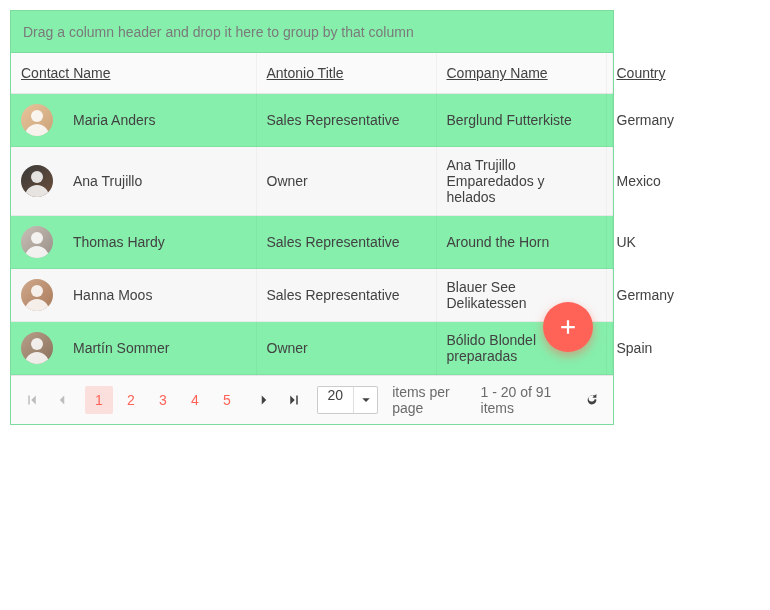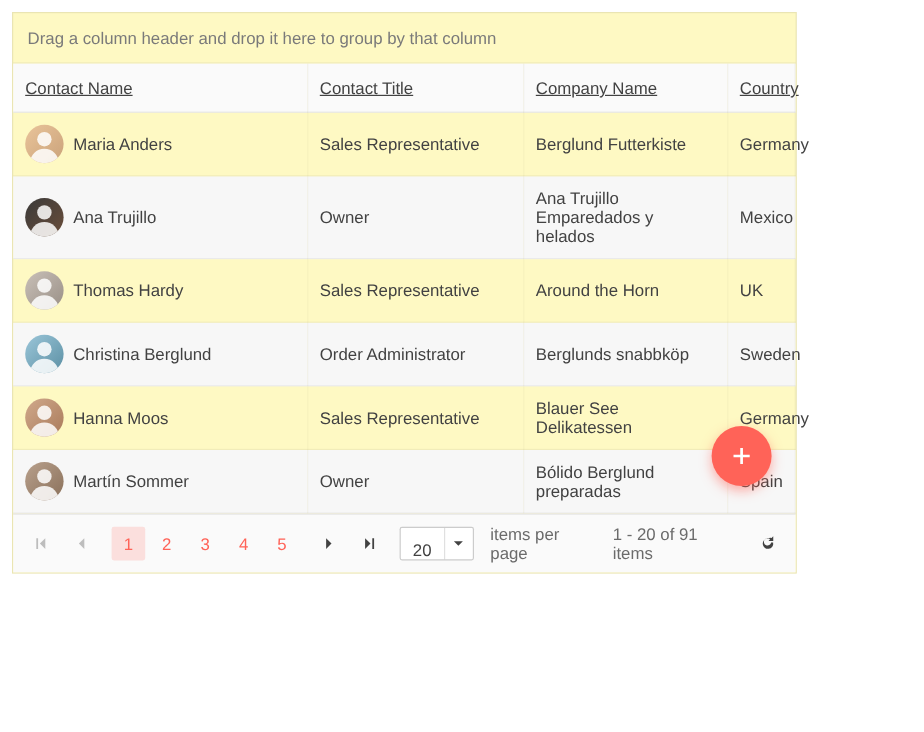--- a/index.html
+++ b/index.html
@@ -6,23 +6,23 @@
   body {
     margin: 0;
     padding: 10px;
     font-family: -apple-system, BlinkMacSystemFont, "Segoe UI", Helvetica, Arial, sans-serif;
     font-size: 14px;
     color: #424242;
     background: #fff;
   }
   .grid {
     border: 1px solid rgba(0,0,0,0.08);
-    background: #fef9c3;
+    background: #86efac;
     position: relative;
-    width: 654px;
+    width: 604px;
   }
   .group-panel {
     padding: 10px 12px;
     color: #7a7a7a;
     font-size: 14px;
     border-bottom: 1px solid rgba(0,0,0,0.08);
     min-height: 42px;
     display: flex;
     align-items: center;
   }
@@ -48,21 +48,21 @@
   }
   tbody td {
     padding: 10px 10px;
     border-bottom: 1px solid rgba(0,0,0,0.05);
     border-right: 1px solid rgba(0,0,0,0.03);
     vertical-align: middle;
     font-size: 14px;
     color: #424242;
   }
   tbody tr:nth-child(even) td { background: #f7f7f7; }
-  .name-cell { display: flex; align-items: center; gap: 8px; }
+  .name-cell { display: flex; align-items: center; gap: 20px; }
   .avatar {
     width: 32px; height: 32px; border-radius: 50%;
     background: #ccc;
     flex: 0 0 32px;
     overflow: hidden;
     position: relative;
   }
   .avatar::before {
     content: "";
     position: absolute; top: 6px; left: 10px;
@@ -93,21 +93,21 @@
     user-select: none;
   }
   .pager .page-btn { color: #ff6358; }
   .pager .page-btn.current {
     background: rgba(255,99,88,0.18);
     color: #ff6358;
   }
   .pager .nav-btn svg { width: 12px; height: 12px; }
   .pager .nav-btn.disabled { color: #bdbdbd; cursor: default; }
   .page-size {
-    display: inline-flex; align-items: flex-end;
+    display: inline-flex; align-items: flex-start;
     border: 1px solid rgba(0,0,0,0.2);
     border-radius: 2px;
     height: 28px;
     margin-left: 4px;
     background: #fff;
   }
   .page-size .val { padding: 0 10px; min-width: 30px; }
   .page-size .dd {
     width: 24px; height: 100%;
     display: inline-flex; align-items: center; justify-content: center;
@@ -153,21 +153,21 @@
   <table>
     <colgroup>
       <col class="c-name">
         <col class="c-title">
         <col class="c-company">
         <col class="c-country">
     </colgroup>
     <thead>
       <tr>
         <th><span>Contact Name</span></th>
-        <th><span>Contact Title</span></th>
+        <th><span>Antonio Title</span></th>
         <th><span>Company Name</span></th>
         <th><span>Country</span></th>
       </tr>
     </thead>
     <tbody id="grid-body">
         <tr>
           <td>
             <div class="name-cell">
               <span class="avatar c1"></span>
               <span>Maria Anders</span>
@@ -195,48 +195,37 @@
               <span>Thomas Hardy</span>
             </div>
           </td>
           <td>Sales Representative</td>
           <td>Around the Horn</td>
           <td>UK</td>
         </tr>
         <tr>
           <td>
             <div class="name-cell">
-              <span class="avatar c5"></span>
-              <span>Christina Berglund</span>
-            </div>
-          </td>
-          <td>Order Administrator</td>
-          <td>Berglunds snabbköp</td>
-          <td>Sweden</td>
-        </tr>
-        <tr>
-          <td>
-            <div class="name-cell">
               <span class="avatar c6"></span>
               <span>Hanna Moos</span>
             </div>
           </td>
           <td>Sales Representative</td>
           <td>Blauer See Delikatessen</td>
           <td>Germany</td>
         </tr>
         <tr>
           <td>
             <div class="name-cell">
               <span class="avatar c8"></span>
               <span>Martín Sommer</span>
             </div>
           </td>
           <td>Owner</td>
-          <td>Bólido Berglund preparadas</td>
+          <td>Bólido Blondel preparadas</td>
           <td>Spain</td>
         </tr>
       </tbody>
   </table>
 
   <div class="pager">
     <span class="nav-btn disabled">
       <svg viewBox="0 0 16 16">
           <path fill="currentColor" d="M3 2h2v12H3zM13 2L7 8l6 6z"></path>
         </svg>

